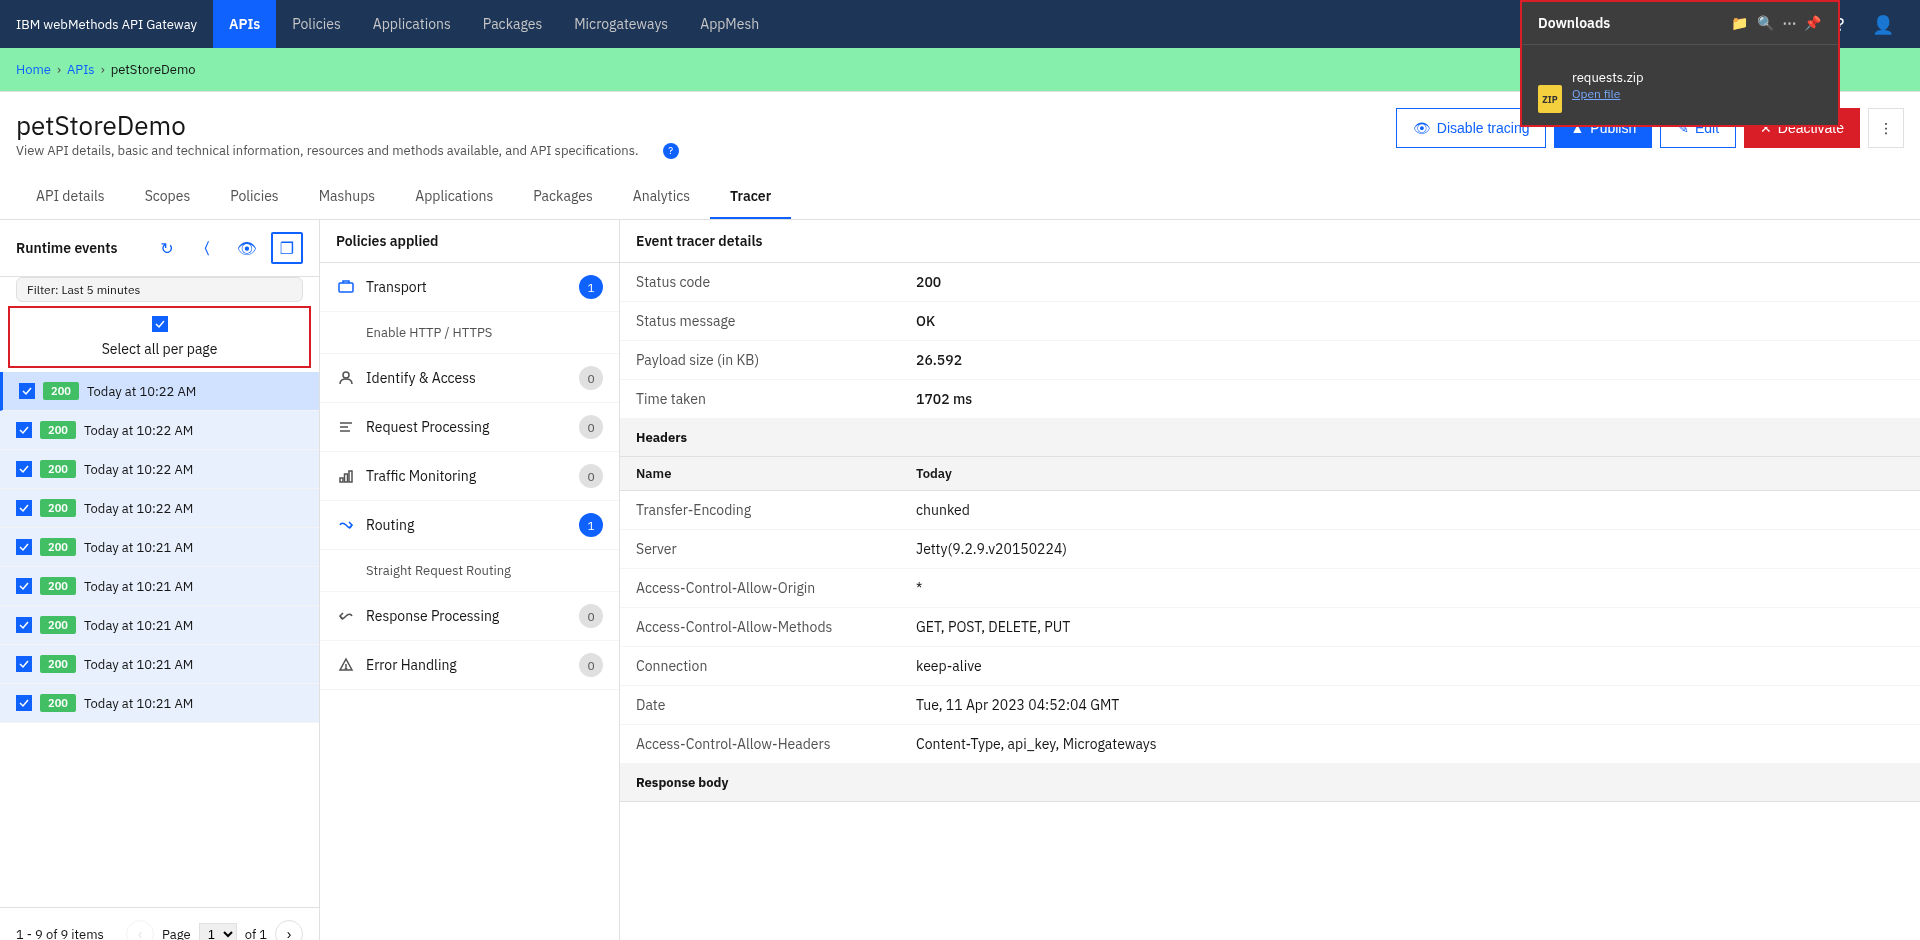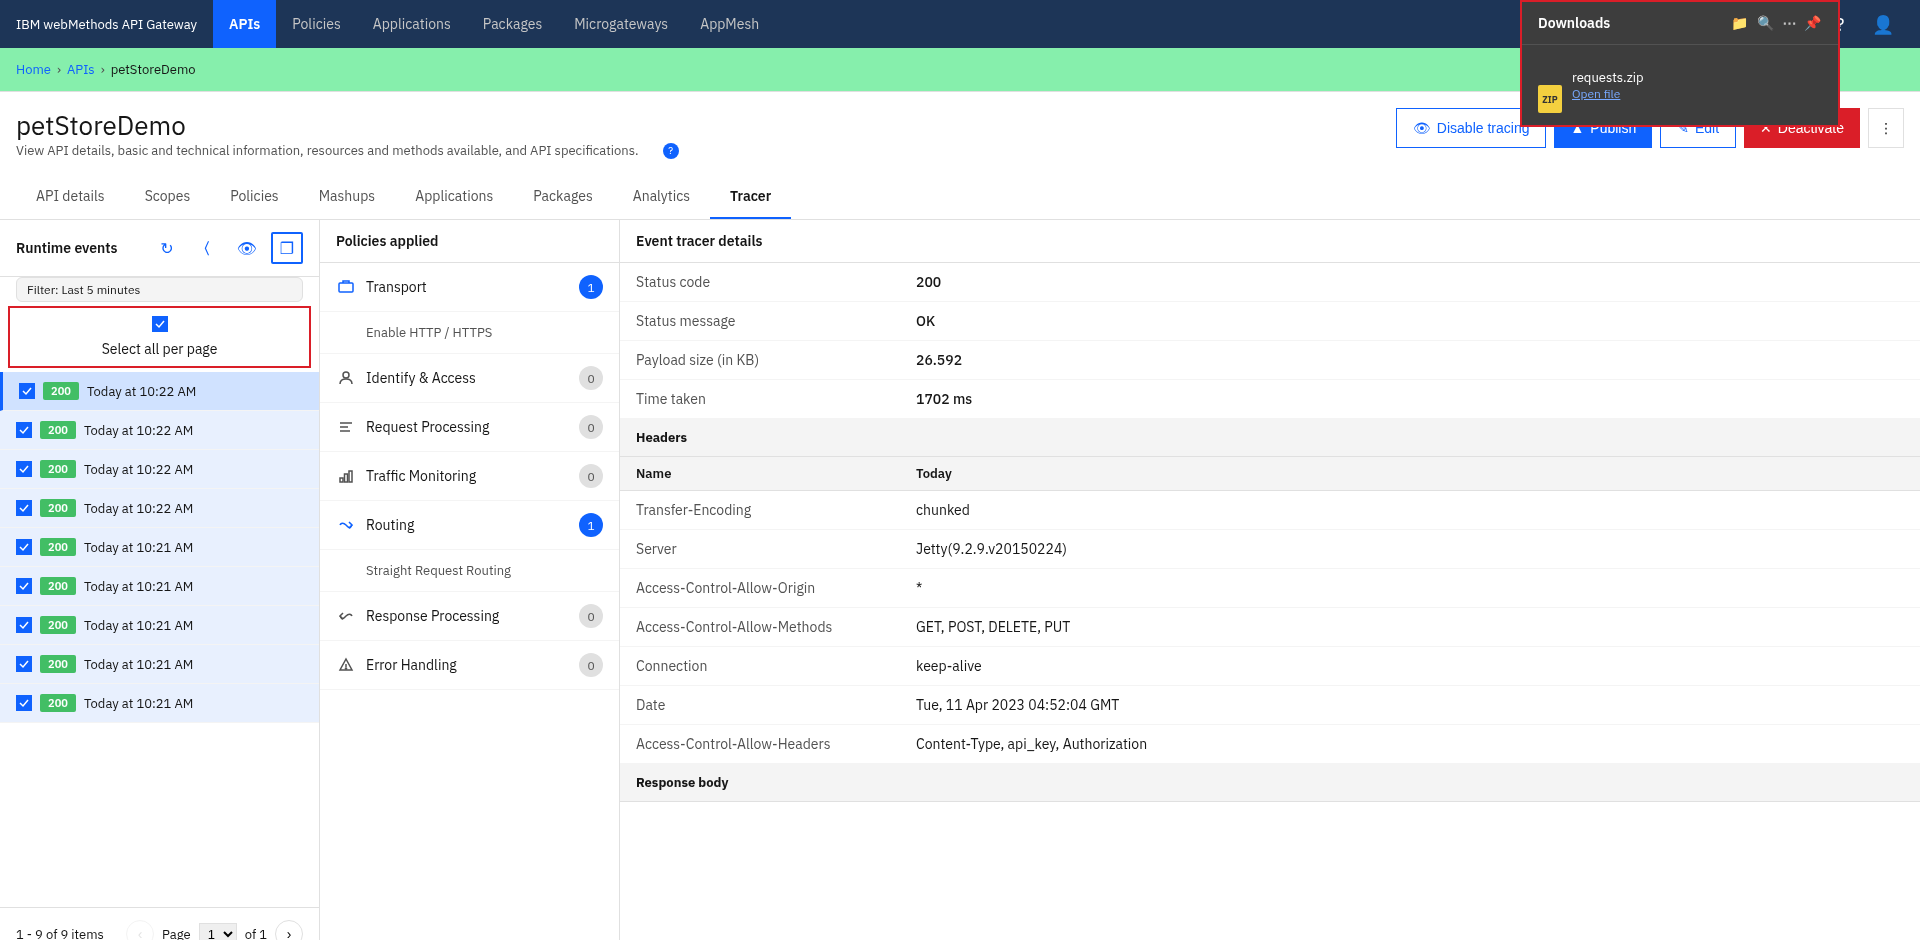--- a/index.html
+++ b/index.html
@@ -797,20 +797,20 @@
         <tr>
           <td>Connection</td>
           <td>keep-alive</td>
         </tr>
         <tr>
           <td>Date</td>
           <td>Tue, 11 Apr 2023 04:52:04 GMT</td>
         </tr>
         <tr>
           <td>Access-Control-Allow-Headers</td>
-          <td>Content-Type, api_key, Authorization</td>
+          <td>Content-Type, api_key, Microgateways</td>
         </tr>
       </tbody>
     </table>
 
     <div class="section-header">Response body</div>
   </div>
 </div>
 
 </body></html>

